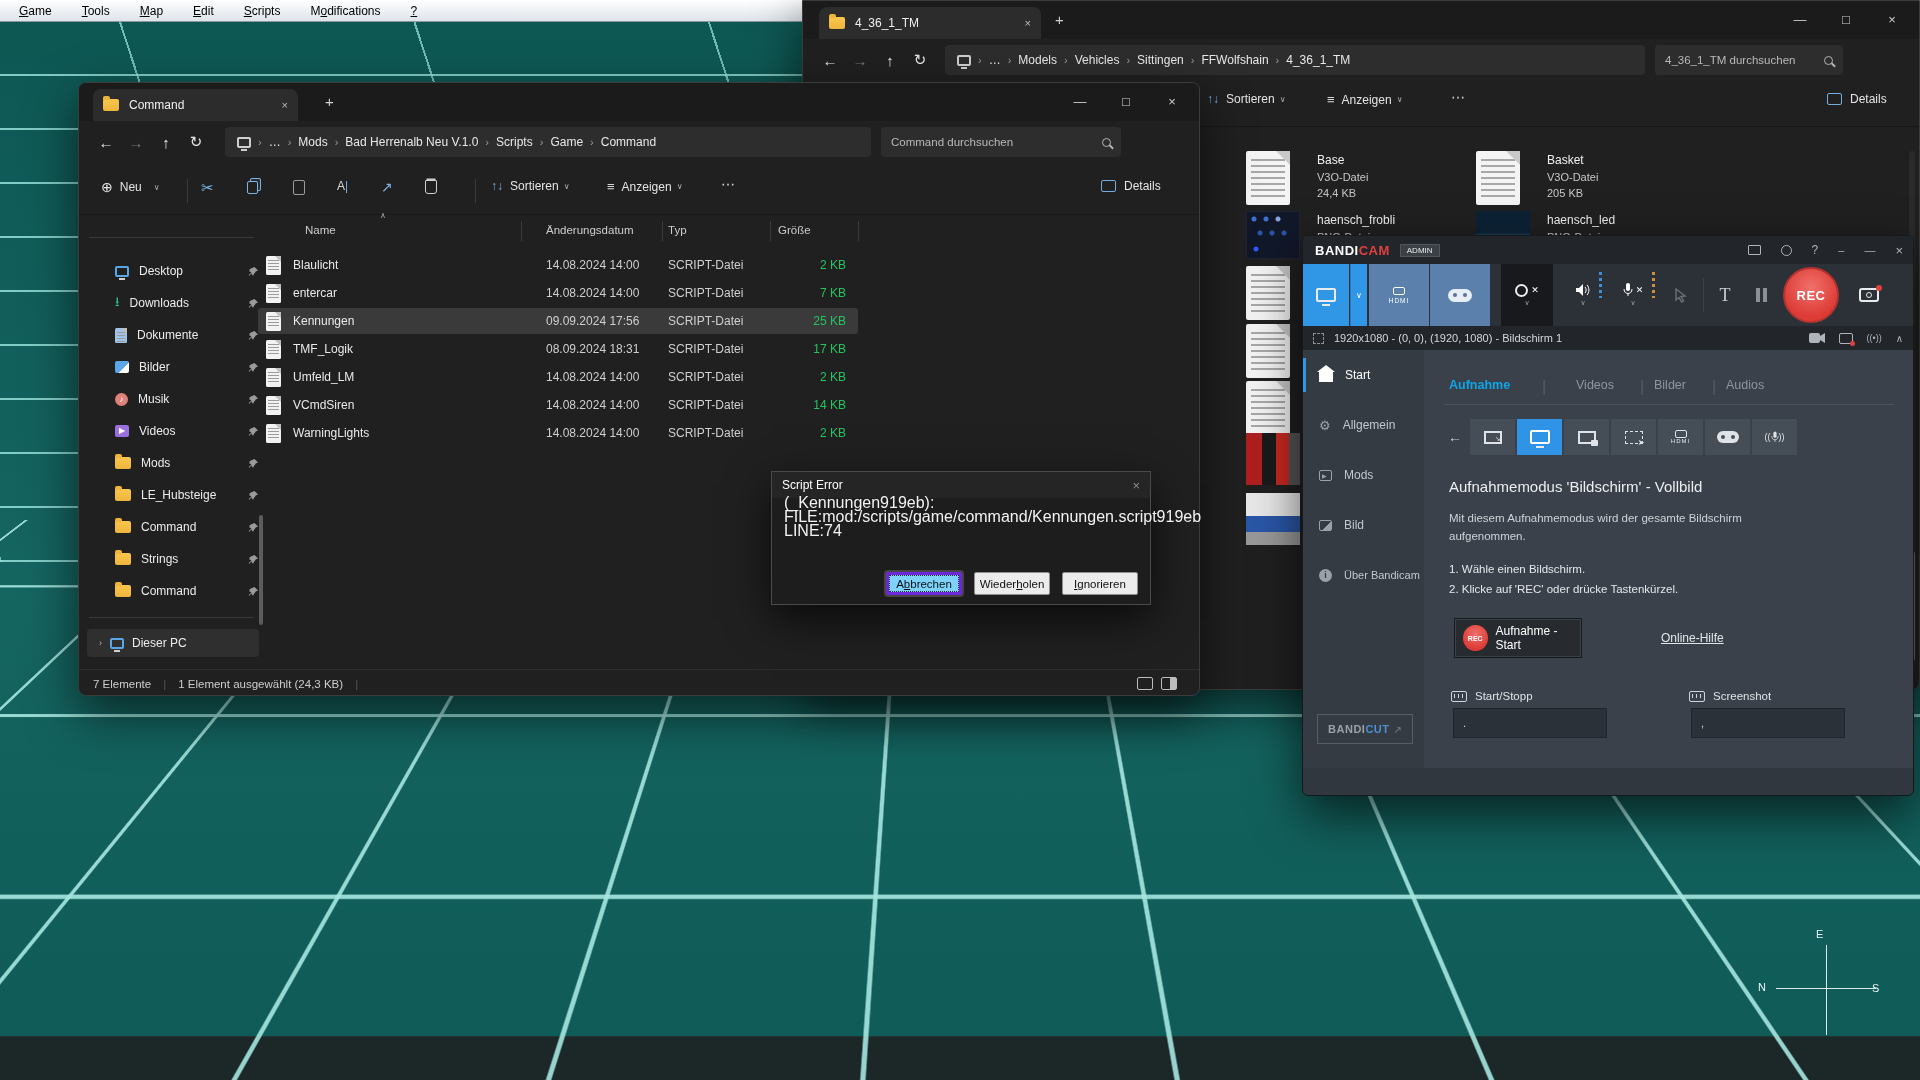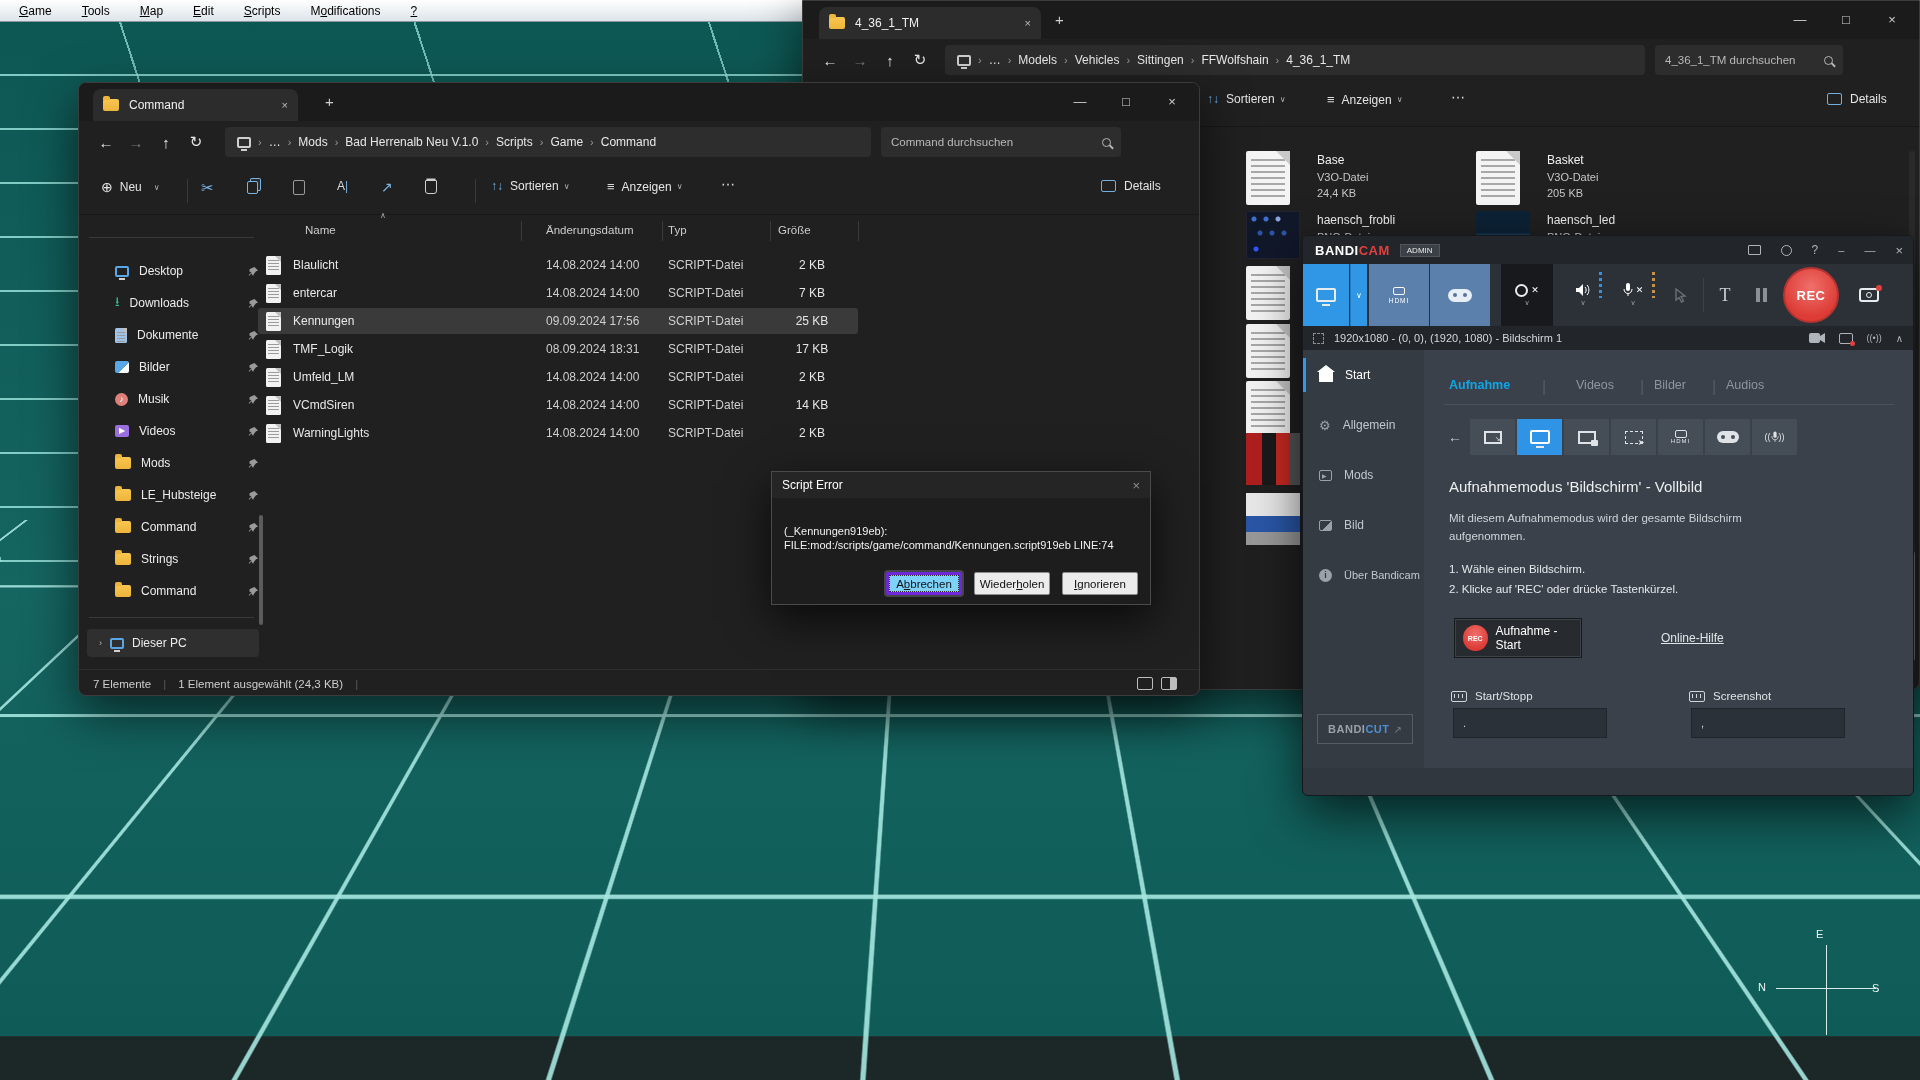--- a/index.html
+++ b/index.html
@@ -61,21 +61,21 @@
 .mon:after{content:"";position:absolute;left:2px;bottom:-5px;width:6px;height:2px;background:#cfcfcf}
 .mag{width:9px;height:9px;border:1.5px solid #b5b5b5;border-radius:50%;position:relative;flex:none}
 .mag:after{content:"";position:absolute;width:5px;height:1.5px;background:#b5b5b5;transform:rotate(45deg);right:-4px;bottom:-2px}
 .pin{flex:none;margin-left:auto}
 
 .hdr{font-size:11.5px;color:#cdcdcd}
 .frow{position:absolute;left:179px;width:600px;height:26px;display:flex;align-items:center;border-radius:3px;font-size:12px;color:#e9e9e9}
 .frow.sel{background:#3a3a3a}
 .fcell-date{position:absolute;left:288px;width:130px;color:#cfcfcf}
 .fcell-type{position:absolute;left:410px;width:110px;color:#cfcfcf}
-.fcell-size{position:absolute;left:520px;width:68px;text-align:center;color:#e5e5e5}
+.fcell-size{position:absolute;left:520px;width:68px;text-align:right;color:#22c55e}
 .srow{position:absolute;left:8px;width:172px;height:28px;display:flex;align-items:center;
   border-radius:4px;font-size:12px;color:#ececec;padding-left:28px;gap:10px}
 
 .tile-name{font-size:12px;color:#f0f0f0}
 .tile-sub{font-size:11px;color:#c6c6c6}
 
 #dlg{left:771px;top:471px;width:380px;height:134px;z-index:4;background:#1d1d1d;
   border:1px solid #4a4a4a;box-shadow:0 14px 40px rgba(0,0,0,.7);font-size:12px}
 .dbtn{position:absolute;top:100px;width:76px;height:23px;background:#ececec;color:#101010;
   border:1px solid #8f8f8f;border-radius:2px;display:flex;align-items:center;justify-content:center;font-size:11.5px}
@@ -500,21 +500,21 @@
     <span class="a" style="left:1058px;width:16px;height:13px;border:1.5px solid #bdbdbd;border-radius:2px"></span>
     <span class="a" style="left:1082px;width:16px;height:13px;border:1.5px solid #bdbdbd;border-radius:2px;background:linear-gradient(90deg,transparent 60%,#bdbdbd 60%)"></span>
   </div>
 </div>
 
 <div id="dlg" class="a">
   <div class="a" style="left:0;top:0;width:378px;height:26px;background:#252525;display:flex;align-items:center;justify-content:space-between;padding:0 10px">
     <span style="color:#fff">Script Error</span>
     <span style="color:#8f8f8f;font-size:13px">×</span>
   </div>
-  <div class="a" style="left:12px;top:52px;font-size:11px;color:#f2f2f2;line-height:14px">
+  <div class="a" style="left:12px;top:24px;font-size:16px;color:#f2f2f2;line-height:14px">
     <div>(_Kennungen919eb):</div>
     <div>FILE:mod:/scripts/game/command/Kennungen.script919eb LINE:74</div>
   </div>
   <div class="dbtn def" style="left:114px">
       <span><span>A</span><u>b</u><span>brechen</span></span>
     </div>
   <div class="dbtn" style="left:202px">
       <span><span>Wieder</span><u>h</u><span>olen</span></span>
     </div>
   <div class="dbtn" style="left:290px">

